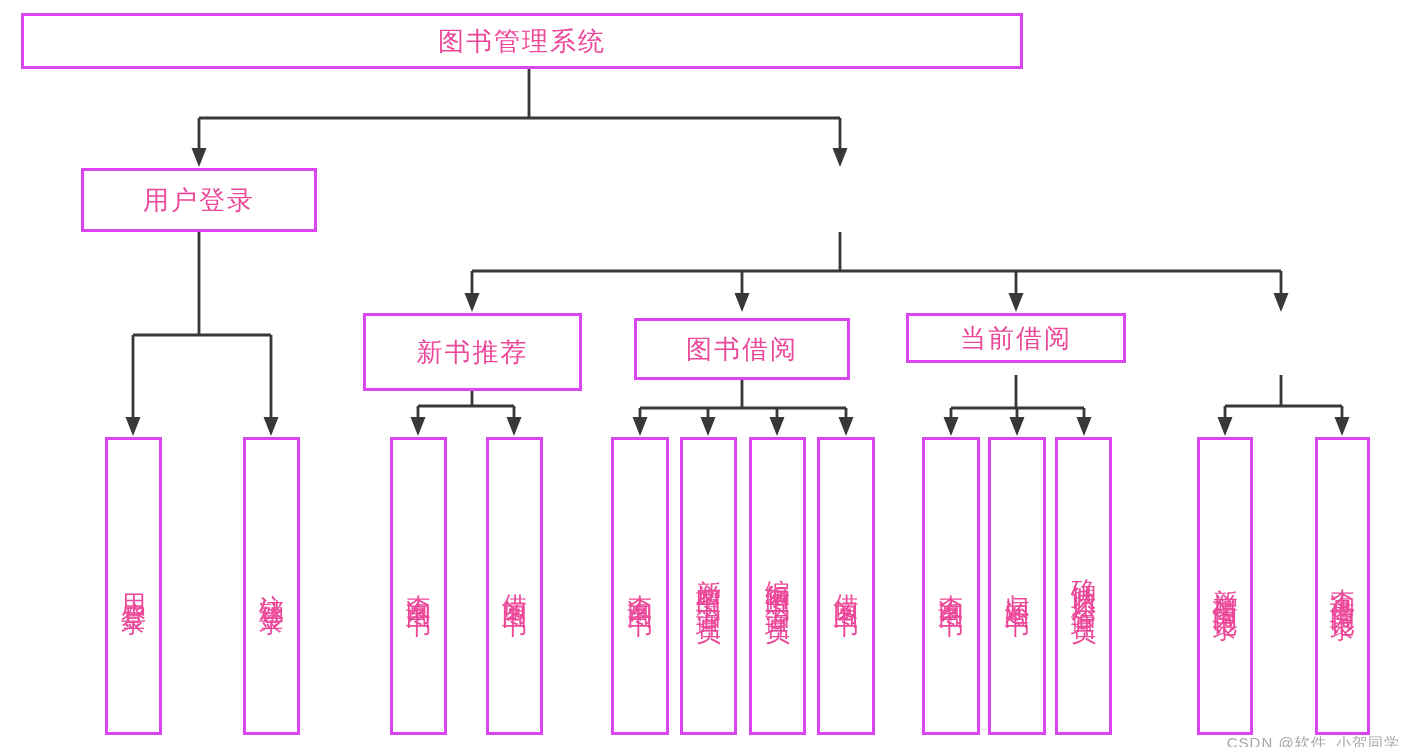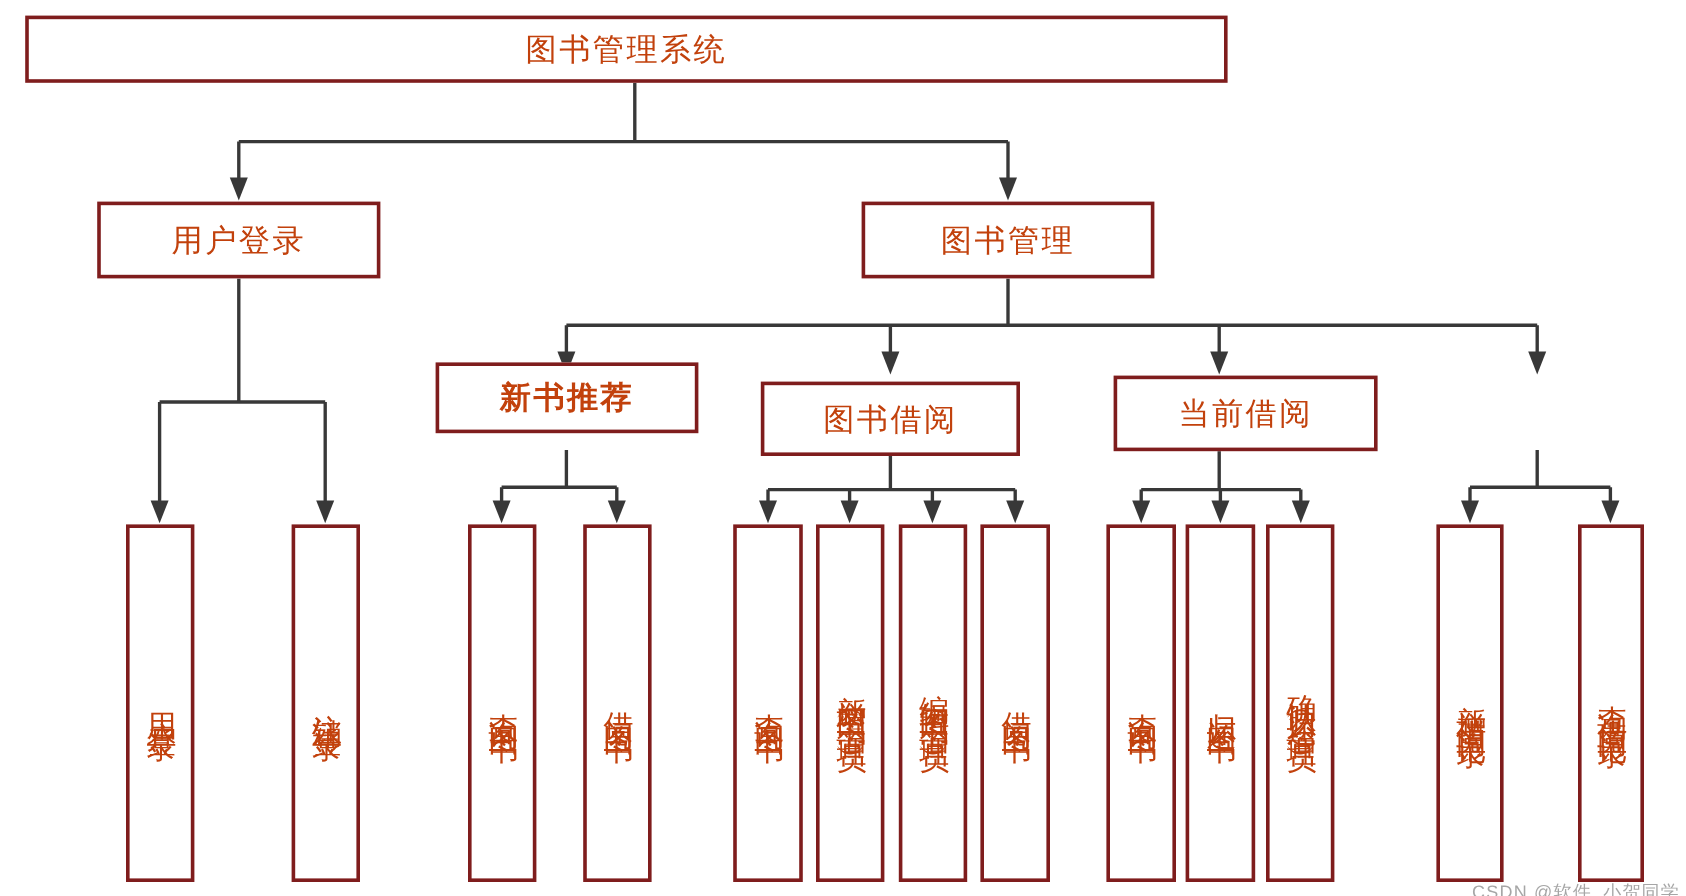--- a/index.html
+++ b/index.html
@@ -13,45 +13,45 @@
   }
   #connectors {
     position: absolute;
     left: 0; top: 0;
     width: 1405px; height: 747px;
     pointer-events: none;
   }
   .node {
     position: absolute;
     background: #ffffff;
-    border: 3px solid #7f1d1d;
+    border: 3px solid #d946ef;
     box-sizing: border-box;
     display: flex;
     align-items: center;
     justify-content: center;
-    color: #c2410c;
+    color: #ec4899;
     font-size: 26px;
     letter-spacing: 2px;
     white-space: nowrap;
     z-index: 2;
   }
   .leaf {
     writing-mode: vertical-rl;
     text-orientation: mixed;
     letter-spacing: 6px;
     font-size: 25px;
     line-height: 1;
   }
   
   #n-root   { left: 21px;   top: 13px;  width: 1002px; height: 56px; }
   #n-login  { left: 81px;   top: 168px; width: 236px;  height: 64px; }
   #n-mgmt   { left: 718px;  top: 168px; width: 244px;  height: 64px; }
-  #n-newrec { left: 363px;  top: 302px; width: 219px;  height: 59px; font-weight: bold; }
+  #n-newrec { left: 363px;  top: 313px; width: 219px;  height: 78px; }
   #n-borrow { left: 634px;  top: 318px; width: 216px;  height: 62px; }
-  #n-current{ left: 928px;  top: 313px; width: 220px;  height: 63px; }
+  #n-current{ left: 906px;  top: 313px; width: 220px;  height: 50px; }
   #n-record { left: 1173px; top: 313px; width: 217px;  height: 62px; }
   .leaf { top: 437px; height: 298px; }
   #l-login   { left: 105px;  width: 57px; }
   #l-logout  { left: 243px;  width: 57px; }
   #l-query1  { left: 390px;  width: 57px; }
   #l-borrow1 { left: 486px;  width: 57px; }
   #l-query2  { left: 611px;  width: 58px; }
   #l-addbook { left: 680px;  width: 57px; }
   #l-editbook{ left: 749px;  width: 57px; }
   #l-borrow2 { left: 817px;  width: 58px; }
@@ -112,21 +112,20 @@
       <polygon points="1009.5,417 1024.5,417 1017,436"></polygon>
       <polygon points="1076.5,417 1091.5,417 1084,436"></polygon>
       <polygon points="1217.5,417 1232.5,417 1225,436"></polygon>
       <polygon points="1334.5,417 1349.5,417 1342,436"></polygon>
     </g>
   </svg>
 
   <div class="node" id="n-root">图书管理系统</div>
 
   <div class="node" id="n-login">用户登录</div>
-  <div class="node" id="n-mgmt">图书管理</div>
 
   <div class="node" id="n-newrec">新书推荐</div>
   <div class="node" id="n-borrow">图书借阅</div>
   <div class="node" id="n-current">当前借阅</div>
 
   <div class="node leaf" id="l-login">用户登录</div>
   <div class="node leaf" id="l-logout">注销登录</div>
   <div class="node leaf" id="l-query1">查询图书</div>
   <div class="node leaf" id="l-borrow1">借阅图书</div>
   <div class="node leaf" id="l-query2">查询图书</div>

